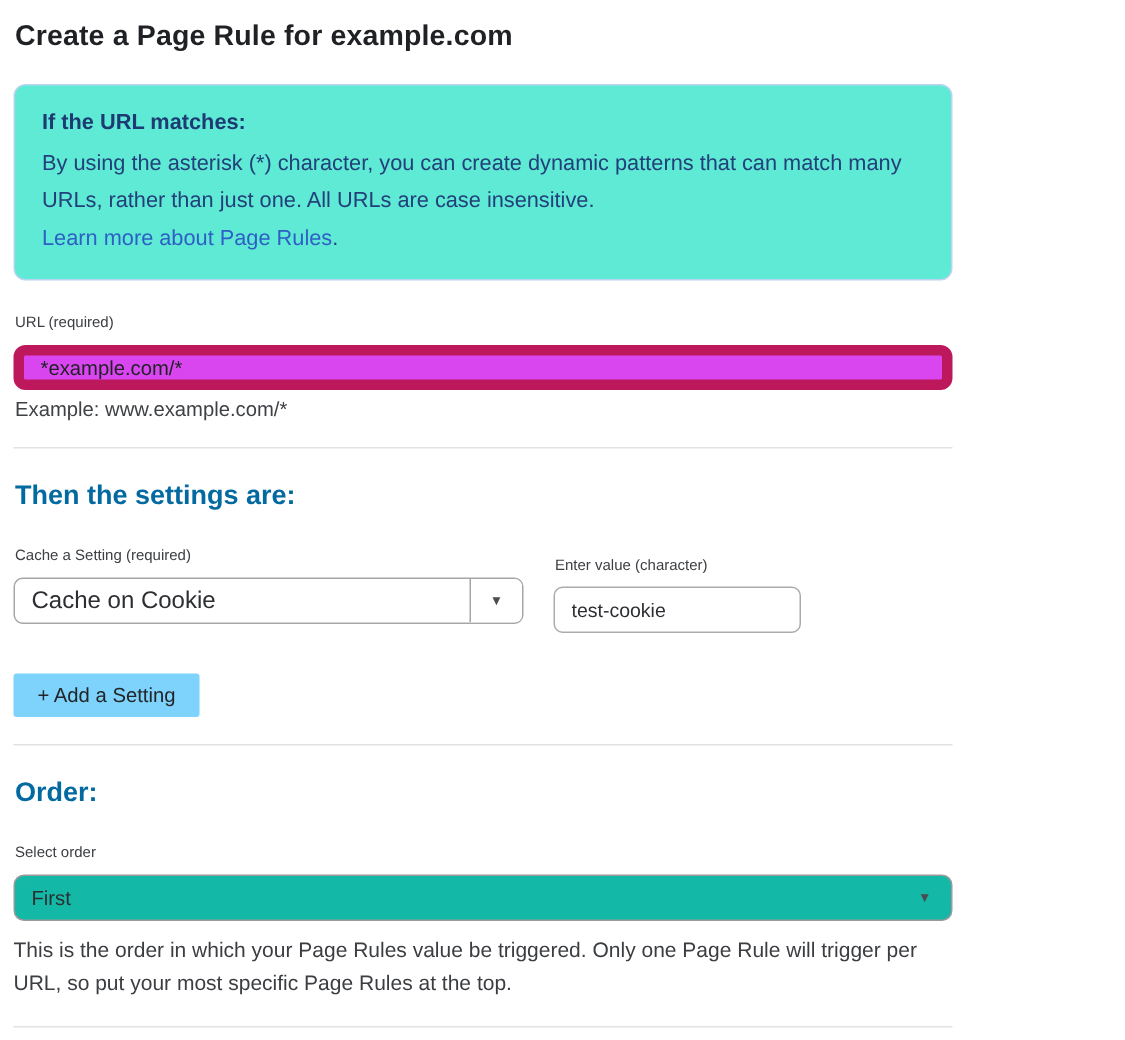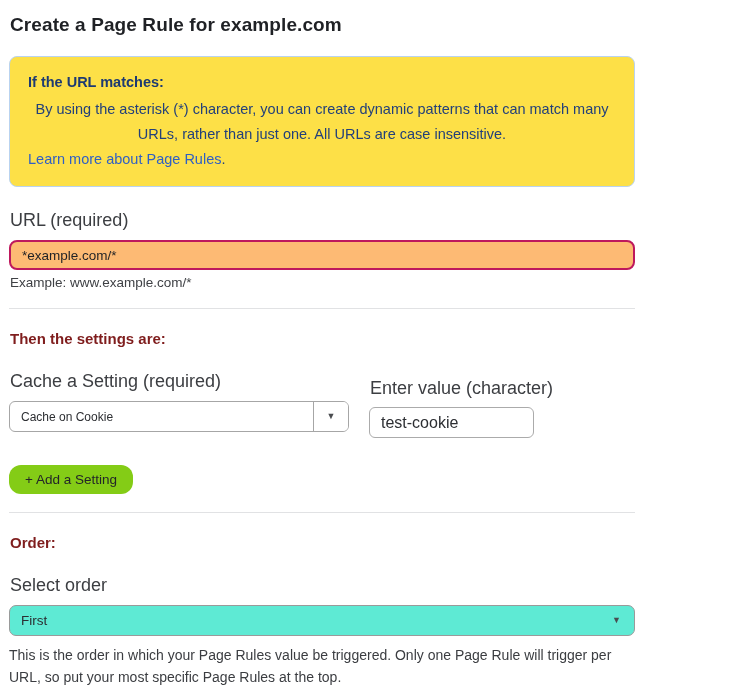--- a/index.html
+++ b/index.html
@@ -18,79 +18,78 @@
   .page-title {
     font-size: 19px;
     font-weight: bold;
     color: #1f2125;
     margin: 4px 0 0 1px;
     letter-spacing: .1px;
   }
   
   .info-box {
     margin-top: 20px;
-    background: #fde047;
+    background: #5eead4;
     border: 1px solid #b9d3f0;
     border-radius: 8px;
     padding: 13px 18px 14px 18px;
     color: #23407a;
     font-size: 14.5px;
     line-height: 25px;
   }
   .info-box .info-heading {
     font-weight: bold;
     color: #1d3a72;
     font-size: 14.5px;
   }
   .info-box .info-body {
     margin-top: 2px;
     max-width: 680px;
-    text-align: center;
   }
   .info-box a.info-link {
     color: #2f5fc4;
     cursor: pointer;
   }
   
   .field-label {
-    font-size: 18px;
+    font-size: 10px;
     color: #3c3e42;
     margin-left: 1px;
   }
   .helper-text {
     font-size: 13.5px;
     color: #3f4145;
     margin-left: 1px;
   }
   
   .url-label { margin-top: 23px; }
   .url-input {
     display: block;
     width: 100%;
     margin-top: 9px;
     height: 30px;
-    background: #fdba74;
-    border: 2px solid #be185d;
+    background: #d946ef;
+    border: 7px solid #be185d;
     border-radius: 8px;
     padding: 0 11px;
     font-size: 13.5px;
     color: #1f2125;
     font-family: "Liberation Sans", "DejaVu Sans", sans-serif;
     outline: none;
   }
   .url-helper { margin-top: 5px; }
   hr.divider {
     border: none;
     border-top: 1px solid #e1e2e4;
     margin-top: 18px;
   }
   .section-heading {
-    font-size: 15px;
+    font-size: 18px;
     font-weight: bold;
-    color: #7f1d1d;
+    color: #0369a1;
     margin: 21px 0 0 1px;
   }
   
   .setting-row {
     display: flex;
     align-items: flex-start;
     margin-top: 24px;
   }
   .setting-col-left { width: 340px; }
   .setting-col-right { margin-left: 20px; margin-top: 7px; }
@@ -103,21 +102,21 @@
     display: flex;
     align-items: stretch;
     cursor: pointer;
     overflow: hidden;
   }
   .dropdown .dropdown-value {
     flex: 1;
     display: flex;
     align-items: center;
     padding: 0 11px;
-    font-size: 12px;
+    font-size: 16px;
     color: #2c2e32;
   }
   .dropdown .dropdown-arrow-seg {
     width: 35px;
     border-left: 1px solid #a6a6a6;
     display: flex;
     align-items: center;
     justify-content: center;
     background: #ffffff;
   }
@@ -127,50 +126,50 @@
     line-height: 1;
   }
   .value-input {
     display: block;
     margin-top: 8px;
     width: 165px;
     height: 31px;
     border: 1px solid #ababab;
     border-radius: 6px;
     padding: 0 11px;
-    font-size: 16px;
+    font-size: 13px;
     color: #2c2e32;
     background: #ffffff;
     font-family: "Liberation Sans", "DejaVu Sans", sans-serif;
     outline: none;
   }
   
   .btn {
     display: inline-block;
     border: none;
-    border-radius: 12px;
+    border-radius: 2px;
     font-size: 13.5px;
     font-family: "Liberation Sans", "DejaVu Sans", sans-serif;
     padding: 0 16px;
     height: 29px;
     line-height: 29px;
     cursor: pointer;
     color: #232529;
-    background: #84cc16;
+    background: #7dd3fc;
   }
   .btn-add-setting { margin-top: 27px; }
   .divider-after-add { margin-top: 15px; }
   
   .order-select-label { margin-top: 24px; }
   .order-select {
     margin-top: 9px;
     height: 31px;
     border: 1px solid #9a9a9a;
     border-radius: 7px;
-    background: #5eead4;
+    background: #14b8a6;
     display: flex;
     align-items: center;
     padding: 0 13px 0 11px;
     font-size: 13.5px;
     color: #2c2e32;
     cursor: pointer;
     justify-content: space-between;
   }
   .order-help {
     margin-top: 8px;

